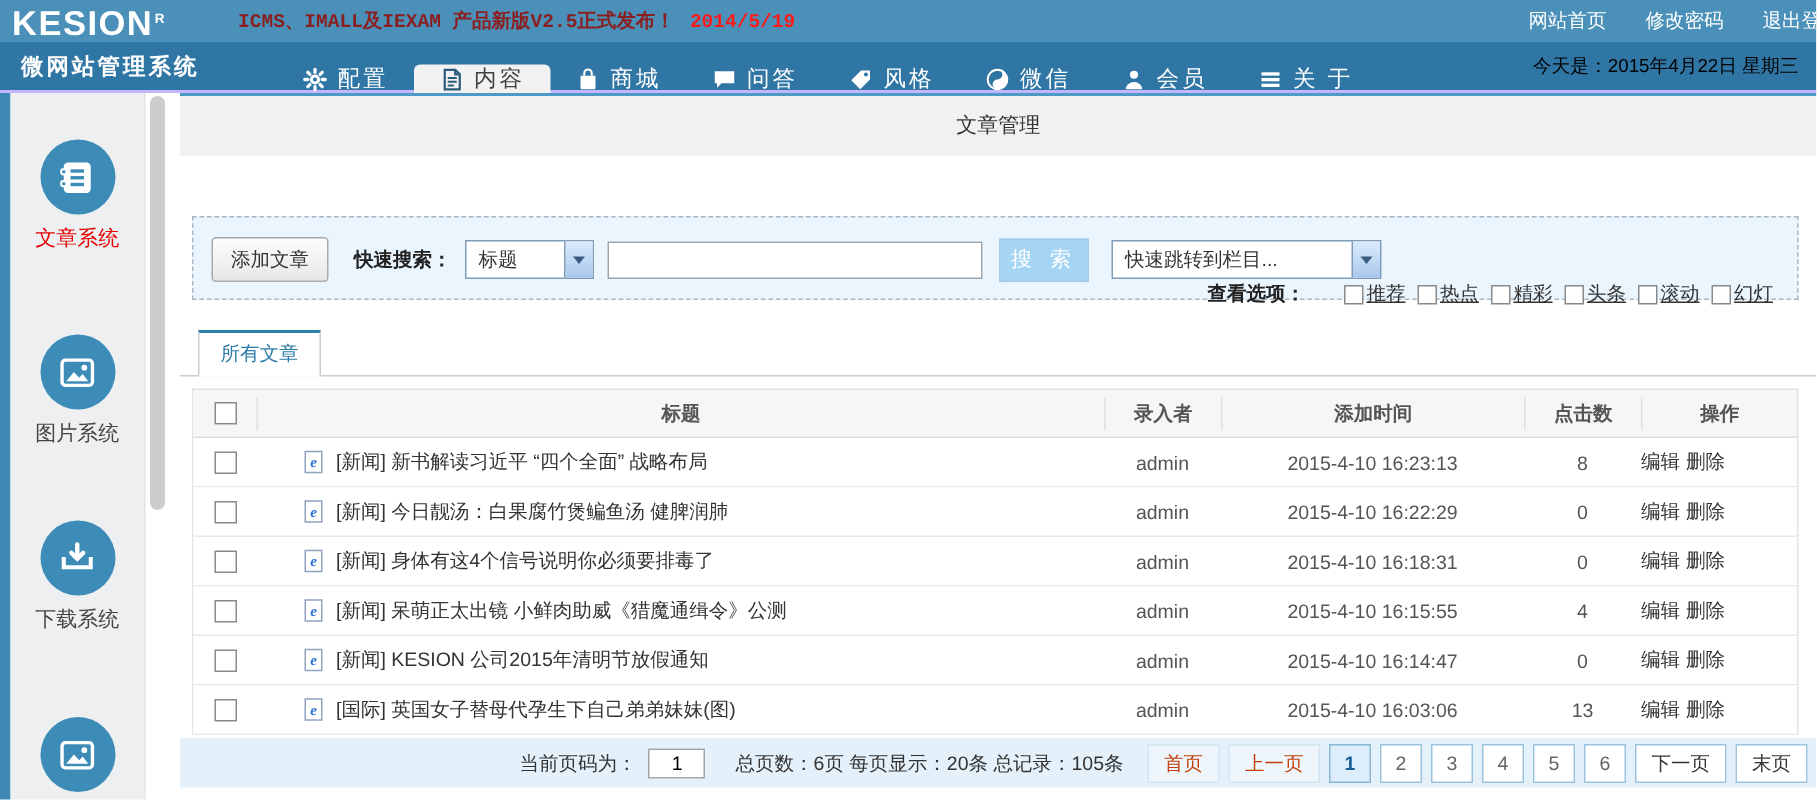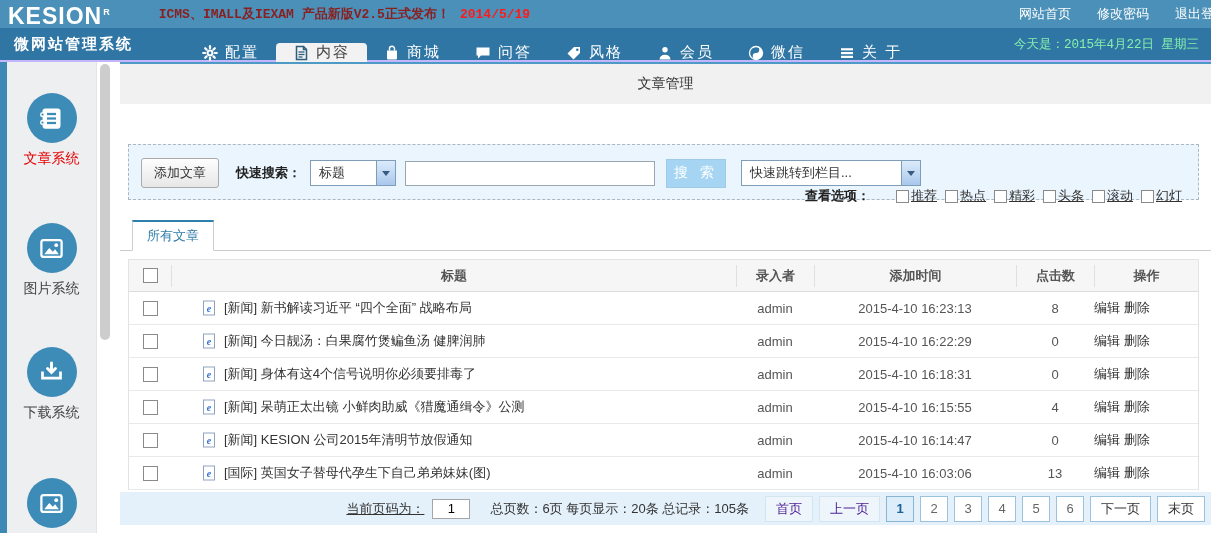--- a/index.html
+++ b/index.html
@@ -16,21 +16,21 @@
   .top-links { margin-left:auto; margin-right:-16px; display:flex; gap:26px; }
   .top-links span { color:#fff; font-size:13px; cursor:pointer; }
 
   
   .navbar { height:34px; background:#3076a5; border-bottom:2px solid #c4b5fd; display:flex; align-items:flex-end; position:relative; }
   .brand { color:#fff; font-weight:bold; font-size:15px; letter-spacing:2px; align-self:center; margin-left:14px; }
   .nav-items { display:flex; margin-left:52px; align-items:stretch; }
   .nav-item { display:flex; align-items:center; gap:7px; padding:0 17px; color:#fff; font-size:15px; letter-spacing:2px; cursor:pointer; margin-bottom:-2px; }
   .nav-item svg { width:16px; height:16px; }
   .nav-item.active { background:#f2f2f2; color:#404040; border-radius:4px 4px 0 0; }
-  .nav-date { position:absolute; right:12px; top:8px; color:#86efac; font-size:12.5px;font-family:Liberation Mono, monospace; }
+  .nav-date { position:absolute; right:12px; top:8px; color:#000000; font-size:12.5px; }
 
   
   .main { display:flex; height:471px; background:#fff; }
   .side-strip { width:7px; background:#3e88b5; }
   .sidebar { width:89px; background:#edeff1; position:relative;padding-left:12px; }
   .side-item { position:absolute; left:0; width:89px; text-align:center; cursor:pointer; }
   .side-icon { width:50px; height:50px; border-radius:50%; background:#3d8cb8; margin:0 auto; display:flex; align-items:center; justify-content:center; }
   .side-icon svg { width:27px; height:27px; }
   .side-label { margin-top:7px; font-size:14px; color:#444; }
   .side-item.active .side-label { color:#e60000; }
@@ -75,25 +75,25 @@
   .cell-check input { appearance:none; -webkit-appearance:none; width:15px; height:15px; border:1px solid #8a8a8a; background:#fff; cursor:pointer; }
   .cell-title { display:flex; align-items:center; gap:7px; padding-left:30px; color:#333; }
   .cell-title svg { width:16px; height:16px; flex:none; }
   .cell-c { text-align:center; color:#555; }
   .cell-actions { text-align:left; color:#333; }
   .cell-actions span { cursor:pointer; }
   .cell-actions span + span { margin-left:4px; }
 
   
   .pagination { height:33px; margin-top:2px; background:#e4f1fa; display:flex; align-items:center; justify-content:flex-end; gap:6px; padding-right:6px; font-size:13px; color:#333; }
-  .pg-label { margin-right:2px;text-decoration:underline; }
+  .pg-label { margin-right:2px; }
   .pg-input { width:38px; height:20px; border:1px solid #a5a5a5; background:#fff; text-align:center; font-size:13px; }
   .pg-summary { margin:0 10px 0 14px; }
   .pg-btn { min-width:40px; height:26px; display:inline-flex; align-items:center; justify-content:center; padding:0 10px; background:#fff; border:1px solid #9cc3de; color:#333; cursor:pointer; font-size:13px; }
-  .pg-btn.disabled { background:#eef6fb; border-color:#d2e5f1; color:#4c1d95; cursor:default; }
+  .pg-btn.disabled { background:#eef6fb; border-color:#d2e5f1; color:#c2410c; cursor:default; }
   .pg-page { width:28px; height:26px; display:inline-flex; align-items:center; justify-content:center; background:#fff; border:1px solid #9cc3de; color:#666; cursor:pointer; font-size:13px; }
   .pg-page.active { background:#ddeefa; color:#1a5f96; font-weight:bold; border-color:#8ab6d6; }
 </style>
 </head>
 <body>
 
 <div class="screen">
 
   <div class="topbar">
     <div class="logo"><span>KESION</span><sup>R</sup></div>
@@ -152,33 +152,33 @@
       </div>
       <div class="nav-item">
         <svg viewBox="0 0 16 16">
             <path d="M1.5 8.5 L8 2 h6 v6 L7.5 14.5 z" fill="#fff"></path>
             <circle cx="11.3" cy="4.7" r="1.3" fill="#3076a5"></circle>
           </svg>
         <span>风格</span>
       </div>
       <div class="nav-item">
         <svg viewBox="0 0 16 16">
-            <circle cx="8" cy="4.8" r="2.7" fill="#fff"></circle>
-            <path d="M2.5 14.5 a5.5 4.8 0 0 1 11 0 z" fill="#fff"></path>
-          </svg>
-        <span>会员</span>
-      </div>
-      <div class="nav-item">
-        <svg viewBox="0 0 16 16">
             <circle cx="8" cy="8" r="6.5" fill="none" stroke="#fff" stroke-width="1.3"></circle>
             <path d="M8 1.5 a6.5 6.5 0 0 1 0 13 a3.25 3.25 0 0 1 0 -6.5 a3.25 3.25 0 0 0 0 -6.5" fill="#fff"></path>
             <circle cx="8" cy="4.75" r="1" fill="#3076a5"></circle>
             <circle cx="8" cy="11.25" r="1" fill="#fff"></circle>
           </svg>
         <span>微信</span>
+      </div>
+      <div class="nav-item">
+        <svg viewBox="0 0 16 16">
+            <circle cx="8" cy="4.8" r="2.7" fill="#fff"></circle>
+            <path d="M2.5 14.5 a5.5 4.8 0 0 1 11 0 z" fill="#fff"></path>
+          </svg>
+        <span>会员</span>
       </div>
       <div class="nav-item">
         <svg viewBox="0 0 16 16">
             <g fill="#fff">
               <rect x="2" y="3.2" width="12" height="2.2"></rect>
               <rect x="2" y="7" width="12" height="2.2"></rect>
               <rect x="2" y="10.8" width="12" height="2.2"></rect>
             </g>
           </svg>
         <span>关 于</span>

